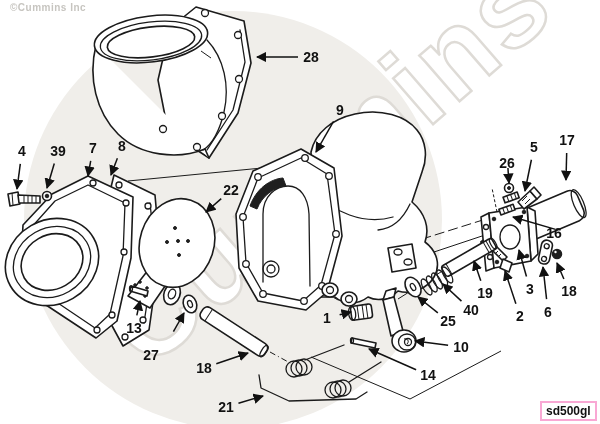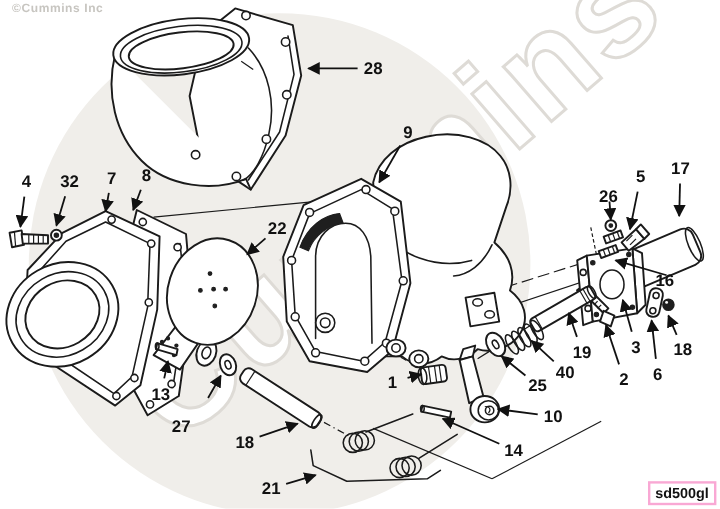--- a/index.html
+++ b/index.html
@@ -354,21 +354,21 @@
       <div class="callout" style="left: 569px; top: 291px;">18</div>
       <div class="callout" style="left: 134px; top: 328px;">13</div>
       <div class="callout" style="left: 428px; top: 375px;">14</div>
       <div class="callout" style="left: 554px; top: 233px; text-align: right;">16</div>
       <div class="callout" style="left: 567px; top: 140px;">17</div>
       <div class="callout" style="left: 204px; top: 368px; text-align: center;">18</div>
       <div class="callout" style="left: 485px; top: 293px;">19</div>
       <div class="callout" style="left: 471px; top: 310px;">40</div>
       <div class="callout" style="left: 226px; top: 407px;">21</div>
       <div class="callout" style="left: 231px; top: 190px;">22</div>
-      <div class="callout" style="left: 58px; top: 151px;">32</div>
+      <div class="callout" style="left: 58px; top: 151px;">39</div>
       <div class="callout" style="left: 448px; top: 321px;">25</div>
       <div class="callout" style="left: 507px; top: 163px;">26</div>
       <div class="callout" style="left: 151px; top: 343px; margin-top: 12px;">27</div>
       <div class="callout" style="left: 311px; top: 57px;">28</div>
     </div>
 
   <div id="figcode">sd500gl</div>
 </div>
 
 </body></html>

